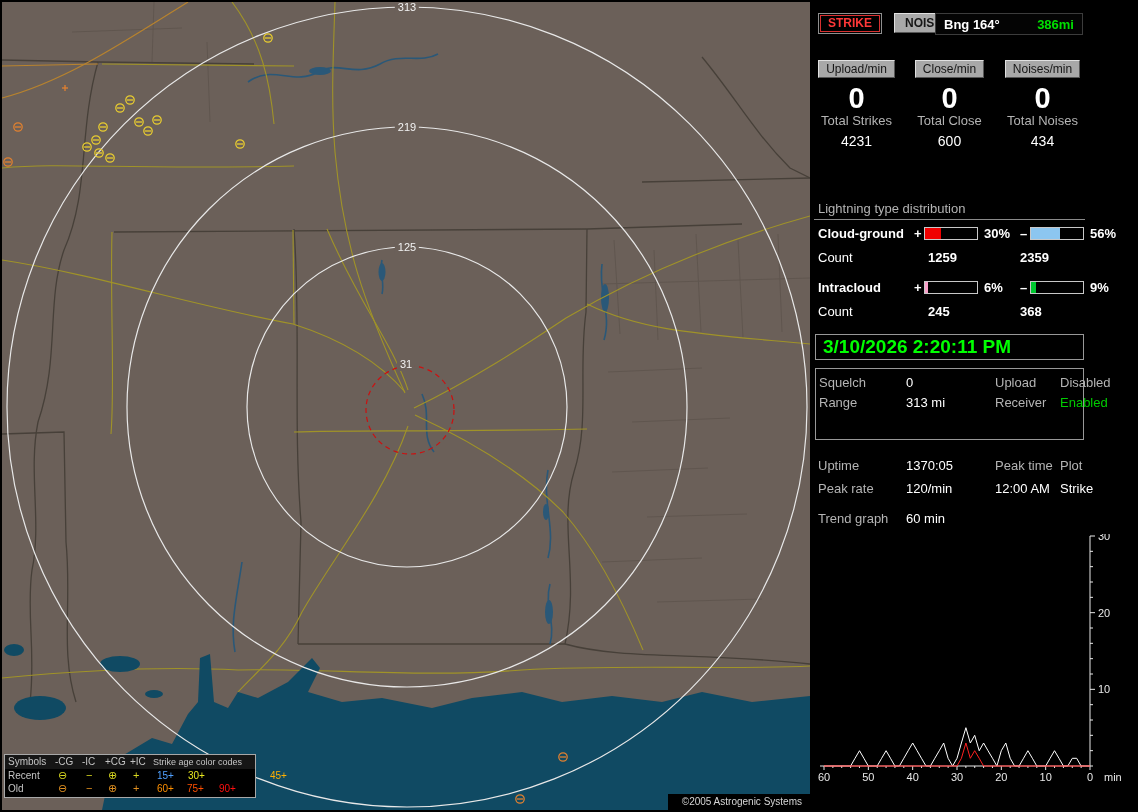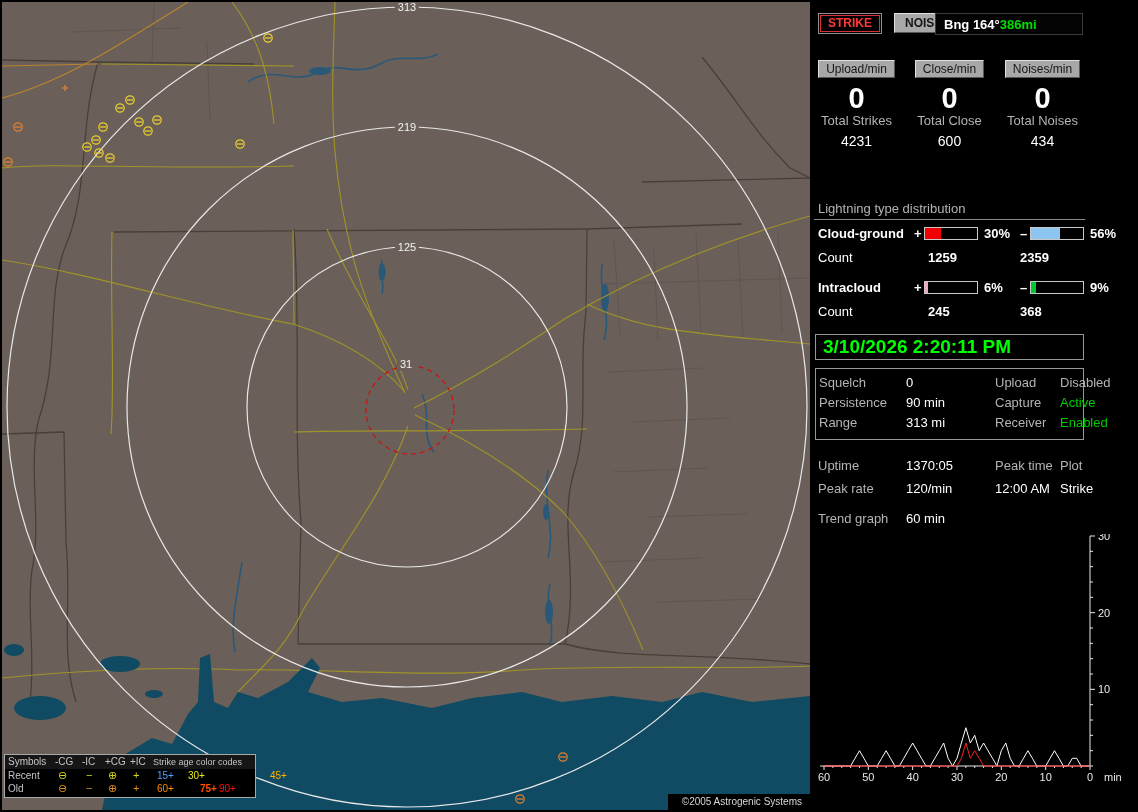--- a/index.html
+++ b/index.html
@@ -22,21 +22,21 @@
   .copyright{position:absolute;right:0;bottom:0;height:16px;line-height:15px;background:#000;color:#d6d6d6;font-size:10px;padding:0 8px 0 14px;z-index:4}
 
   
   .panel{position:absolute;left:810px;top:0;width:279px;height:812px;background:#000;color:#fff;font-size:13px}
   .lab{color:#b4b4b4}
   .val{color:#fff}
 
   .btn-strike{position:absolute;left:8px;top:13px;background:#000;border:1px solid #8e8e8e;padding:1px;cursor:pointer}
   .btn-strike .inner{display:block;border:1px solid #d83030;color:#ff3838;font-weight:bold;font-size:12px;line-height:15px;padding:0 7px}
   .btn-noise{position:absolute;left:84px;top:13px;background:#a8a8a8;border:1px solid;border-color:#e0e0e0 #565656 #565656 #e0e0e0;color:#161616;font-weight:bold;font-size:12px;line-height:18px;padding:0 10px;cursor:pointer}
-  .bearing{position:absolute;right:6px;top:13px;width:148px;height:22px;background:#040404;border:1px solid #3c3c3c;display:flex;align-items:center;padding:0 8px;font-size:13px;font-weight:bold}
+  .bearing{position:absolute;right:6px;top:13px;width:148px;height:22px;background:#040404;border:1px solid #3c3c3c;display:flex;align-items:center;justify-content:space-between;padding:0 8px;font-size:13px;font-weight:bold}
   .bearing .bng{color:#fff}
   .bearing .dist{color:#00e000}
 
   .counters{position:absolute;left:0;right:0;top:60px;display:flex;text-align:center}
   .counter{flex:1}
   .cbtn{display:inline-block;padding:1px 7px;background:#a8a8a8;border:1px solid;border-color:#e0e0e0 #565656 #565656 #e0e0e0;color:#161616;font-size:12px;cursor:pointer}
   .zero{font-size:29px;font-weight:bold;color:#fff;line-height:30px;margin-top:5px}
   .tlab{color:#b4b4b4;font-size:13px;}
   .tval{color:#fff;font-size:14px;margin-top:5px}
 
@@ -256,21 +256,21 @@
         <span style="left: 183px; color: rgb(232, 232, 32);">30+</span>
         <span style="left: 226px; color: rgb(255, 176, 0); margin-left: 39px;">45+</span>
       </div>
       <div class="lg-row">
         <span style="left:3px">Old</span>
         <span class="sym" style="left: 53px; color: rgb(224, 144, 32);">⊖</span>
         <span class="sym" style="left: 81px; color: rgb(224, 144, 32);">−</span>
         <span class="sym" style="left: 103px; color: rgb(224, 144, 32);">⊕</span>
         <span class="sym" style="left: 128px; color: rgb(224, 144, 32);">+</span>
         <span style="left: 152px; color: rgb(255, 144, 0);">60+</span>
-        <span style="left: 195px; color: rgb(255, 80, 0); font-weight: bold;">75+</span>
+        <span style="left: 182px; color: rgb(255, 80, 0);">75+</span>
         <span style="left: 214px; color: rgb(255, 16, 16);">90+</span>
       </div>
     </div>
 
     <div class="copyright">©2005 Astrogenic Systems</div>
   </div>
 
   <div class="panel">
 
     <div class="btn-strike">
@@ -345,26 +345,20 @@
     </div>
 
     <div class="clock-box">3/10/2026 2:20:11 PM</div>
 
     <div class="status-box">
       <div class="srow">
         <span class="s-l1 lab">Squelch</span>
         <span class="s-v1 val">0</span>
         <span class="s-l2 lab">Upload</span>
         <span class="s-v2" style="color: rgb(180, 180, 180);">Disabled</span>
-      </div>
-      <div class="srow">
-        <span class="s-l1 lab">Persistence</span>
-        <span class="s-v1 val">90 min</span>
-        <span class="s-l2 lab">Capture</span>
-        <span class="s-v2" style="color: rgb(0, 204, 0);">Active</span>
       </div>
       <div class="srow">
         <span class="s-l1 lab">Range</span>
         <span class="s-v1 val">313 mi</span>
         <span class="s-l2 lab">Receiver</span>
         <span class="s-v2" style="color: rgb(0, 204, 0);">Enabled</span>
       </div>
     </div>
 
     <div class="info-row" style="top:458px">

